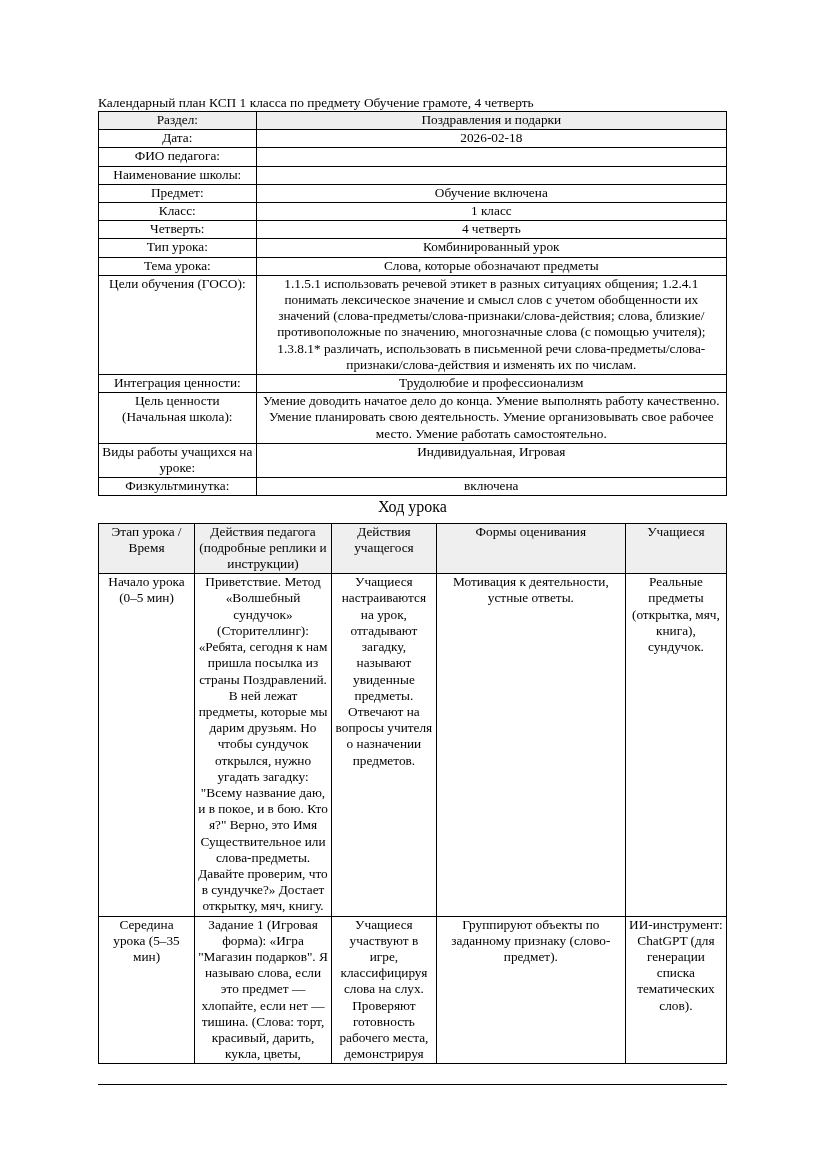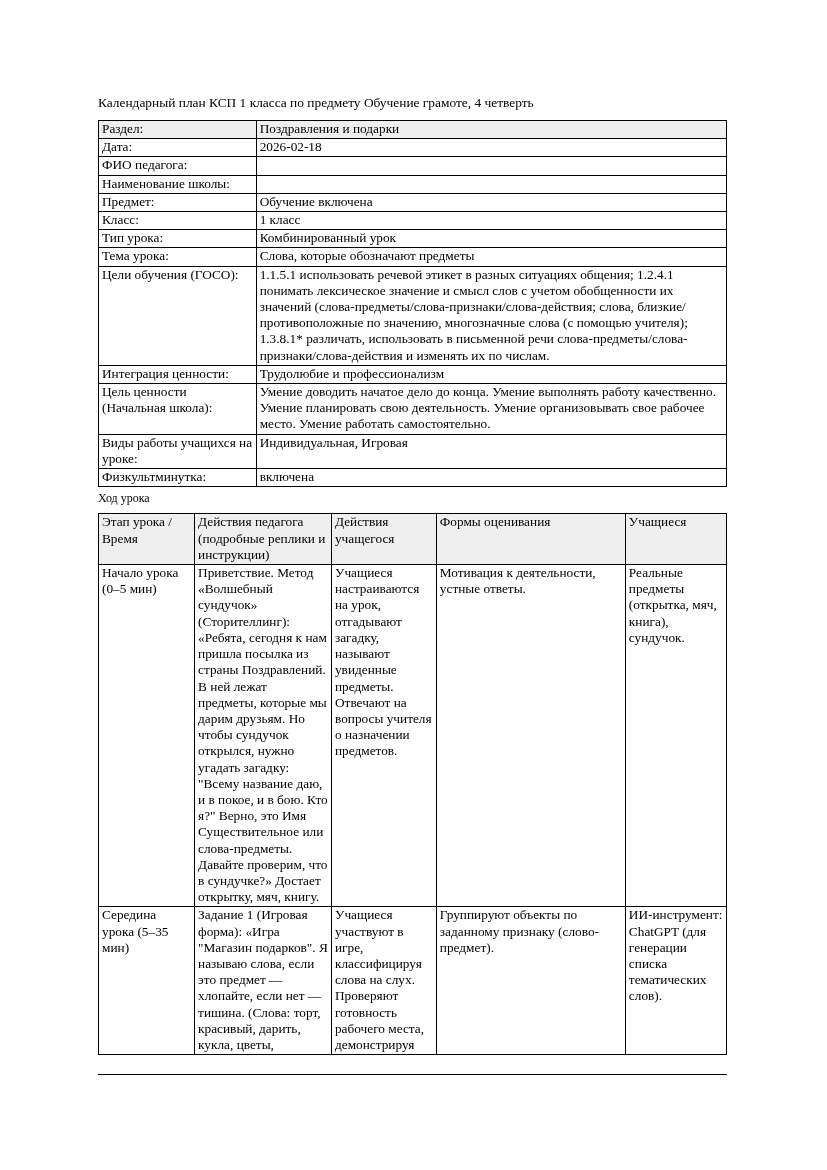--- a/index.html
+++ b/index.html
@@ -5,34 +5,34 @@
   * { margin: 0; padding: 0; box-sizing: border-box; }
   html, body {
     width: 827px; height: 1170px;
     background: #ffffff;
     color: #000000;
     font-family: "Liberation Serif", "DejaVu Serif", serif;
     overflow: hidden;
   }
   .page { position: relative; width: 827px; height: 1170px; background: #ffffff; }
   .content { position: absolute; left: 98px; top: 94px; width: 629px; }
-  .doc-title { font-size: 13.4px; line-height: 17px; margin-bottom: 9px; white-space: nowrap; }
+  .doc-title { font-size: 13.4px; line-height: 17px; white-space: nowrap; }
   table { width: 100%; border-collapse: collapse; table-layout: fixed; }
   td {
     border: 1px solid #000000;
     font-size: 13.3px;
     line-height: 16.2px;
     padding: 0 3px 1px 3px;
     vertical-align: top;
-    text-align: left;
+    text-align: center;
     font-weight: normal;
     word-wrap: break-word;
   }
   tr.shaded td { background: #efefef; }
-  .section-heading { font-size: 12px; line-height: 16.2px; margin: 3px 0 7px 0; }
+  .section-heading { font-size: 16px; line-height: 16.2px; margin: 3px 0 7px 0; text-align: center; }
   .lesson-clip {
     height: 562px;
     overflow: hidden;
     border-bottom: 1px solid #000000;
     font-family: Liberation Serif, serif;
   }
   .info-col-label { width: 25.1%; }
   .info-col-value { width: 74.9%; }
   .l-c1 { width: 15.3%; }
   .l-c2 { width: 21.8%; }
@@ -70,20 +70,24 @@
           <td>Наименование школы:</td>
           <td></td>
         </tr>
         <tr>
           <td>Предмет:</td>
           <td>Обучение включена</td>
         </tr>
         <tr>
           <td>Класс:</td>
           <td>1 класс</td>
+        </tr>
+        <tr>
+          <td>Четверть:</td>
+          <td>4 четверть</td>
         </tr>
         <tr>
           <td>Тип урока:</td>
           <td>Комбинированный урок</td>
         </tr>
         <tr>
           <td>Тема урока:</td>
           <td>Слова, которые обозначают предметы</td>
         </tr>
         <tr>

